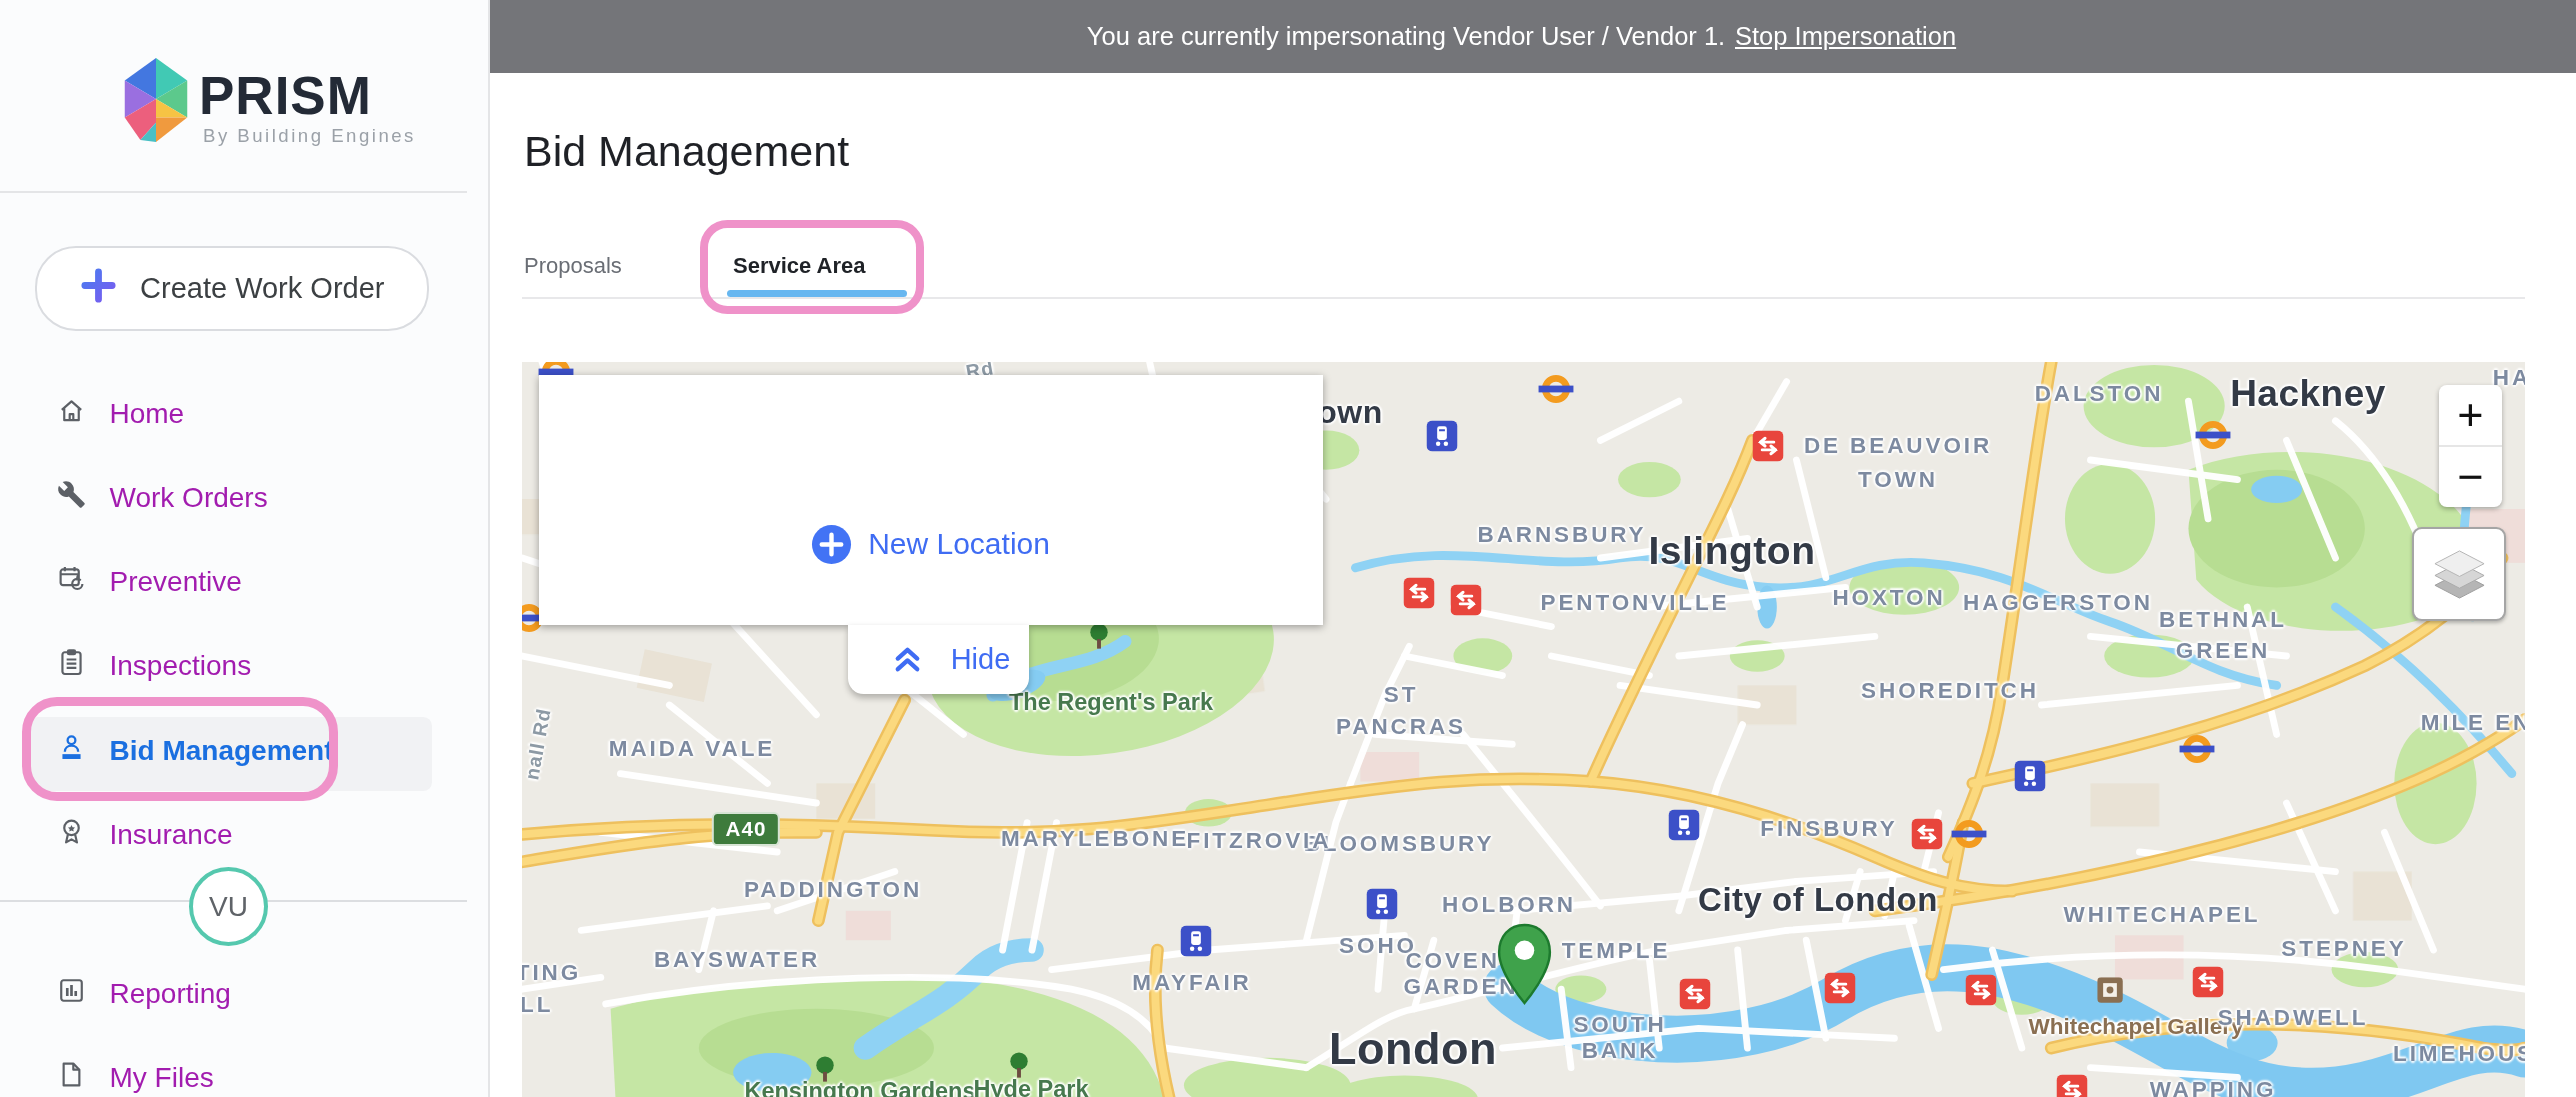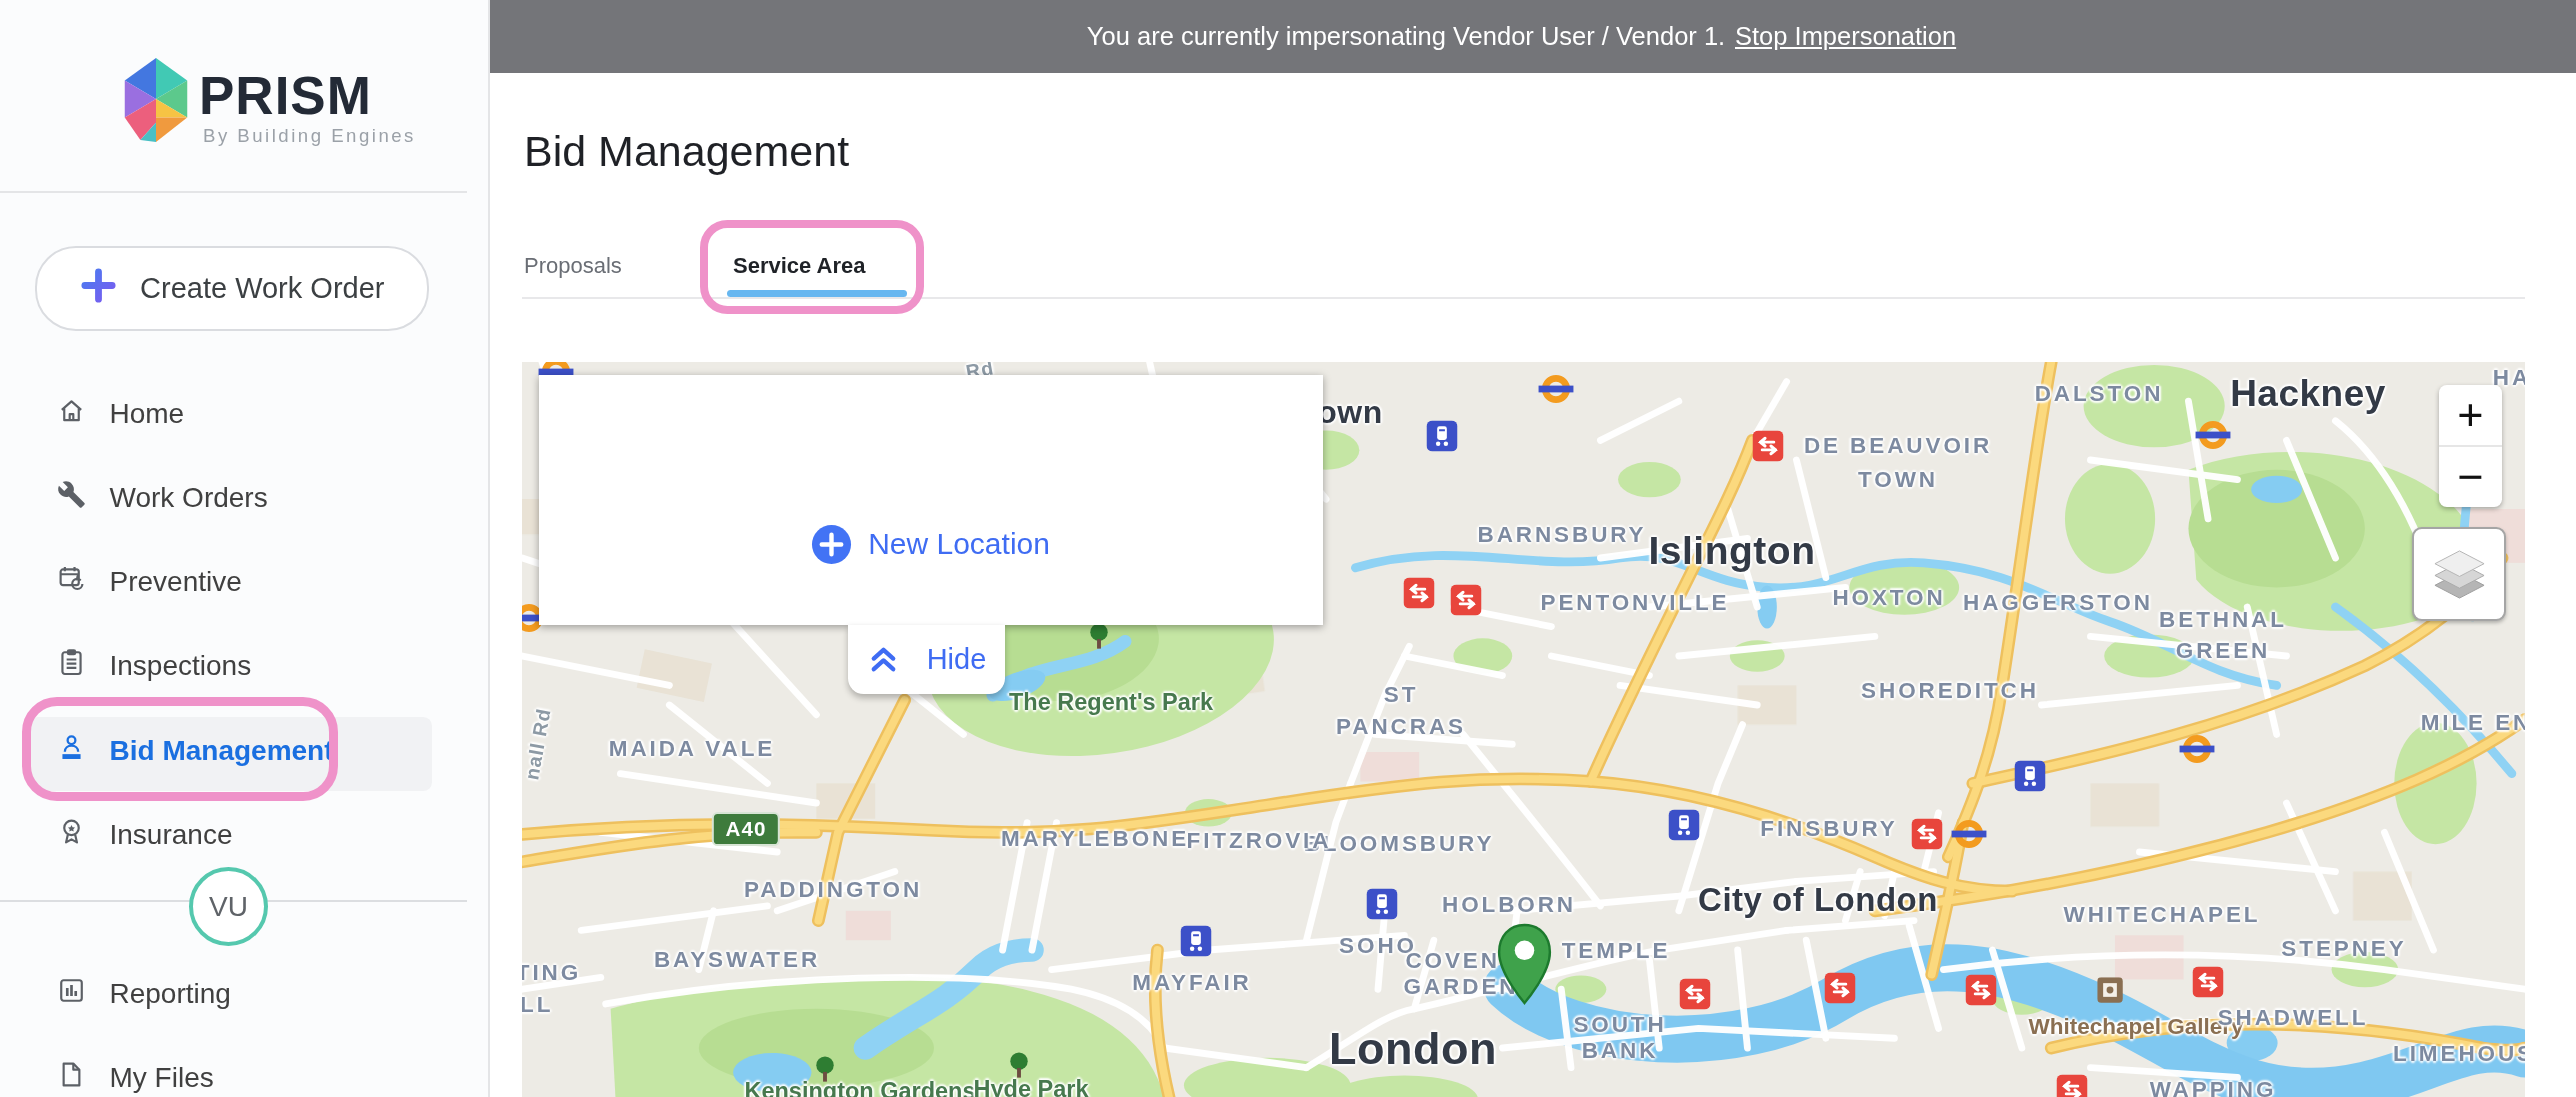--- a/index.html
+++ b/index.html
@@ -13,21 +13,21 @@
   .sidebar{position:absolute;left:0;top:0;width:467px;height:1098px;background:#fbfcfd;
            border-right:2px solid #e4e5e7;z-index:20;padding-left:21px;}
   .logo-block{position:absolute;left:0;top:0;width:467px;height:191px;border-bottom:2px solid #e4e5e7;background:#fbfcfd;}
   .logo-icon{position:absolute;left:116px;top:54px;}
   .brand{position:absolute;left:199px;top:65px;font-size:53px;font-weight:700;color:#232a36;letter-spacing:1px;}
   .tagline{position:absolute;left:203px;top:125px;font-size:18.6px;color:#9ba1a8;letter-spacing:2.5px;}
   .create-btn{position:absolute;left:35px;top:246px;width:390px;height:81px;border:2px solid #dadce0;
               border-radius:41px;background:#fff;display:flex;align-items:center;justify-content:center;
               gap:23.5px;font-size:29px;color:#3c4043;cursor:pointer;}
   .nav-item{position:absolute;left:57px;height:61px;display:flex;align-items:center;gap:23.5px;
-            font-size:28px;color:#404040;cursor:pointer;z-index:3;}
+            font-size:28px;color:#a21caf;cursor:pointer;z-index:3;}
   .nav-item.active{color:#1a6fe0;font-weight:700;}
   .nav-pill{position:absolute;left:29px;top:717px;width:403px;height:74px;border-radius:8.8px;background:#f1f2f4;z-index:1;}
   .avatar-divider{position:absolute;left:0;top:900px;width:467px;height:2px;background:#dcdee1;}
   .avatar{position:absolute;left:189px;top:867px;width:71px;height:71px;border-radius:50%;background:#fff;
           border:4.9px solid #55c8ae;display:flex;align-items:center;justify-content:center;
           font-size:28px;color:#5f6368;cursor:pointer;z-index:4;}
   
   .ring{position:absolute;border:9.8px solid #ef92c9;border-radius:35px;z-index:30;pointer-events:none;}
   .ring-bid{left:21.6px;top:697px;width:298px;height:86px;}
   .ring-tab{left:700px;top:220px;width:208px;height:78px;border-radius:27.4px;border-width:8.8px;}
@@ -52,21 +52,21 @@
   .mi{position:absolute;transform:translate(-50%,-50%);z-index:2;line-height:0;}
   
   .panel{position:absolute;left:16.7px;top:12.7px;width:784px;height:250px;background:#fff;z-index:5;
          box-shadow:0 2px 7.8px rgba(0,0,0,.35);}
   .panel-title{position:absolute;left:34px;top:29px;font-size:37px;font-weight:700;color:#202126;}
   .new-loc{position:absolute;left:0;top:149px;width:784px;display:flex;align-items:center;justify-content:center;
            gap:15.7px;cursor:pointer;}
   .new-loc .txt{font-size:30px;color:#3f6cf3;}
   .hide-tab{position:absolute;left:326px;top:263px;width:157px;height:69px;background:#fff;z-index:5;
             border-radius:0 0 15.7px 15.7px;box-shadow:0 3.9px 5.9px rgba(0,0,0,.25);display:flex;align-items:center;
-            justify-content:center;gap:27px;cursor:pointer;}
+            justify-content:center;gap:27px;cursor:pointer;padding-left:24px;}
   .hide-tab .txt{font-size:29px;color:#3f6cf3;}
   
   .zoomctl{position:absolute;left:1917px;top:22.5px;width:63px;height:122px;background:#fff;border-radius:7.8px;
            box-shadow:0 2px 4.9px rgba(0,0,0,.3);z-index:6;display:flex;flex-direction:column;}
   .zoomctl .zbtn{flex:1;display:flex;align-items:center;justify-content:center;font-size:45px;color:#111;cursor:pointer;}
   .zoomctl .zdiv{height:2px;background:#e6e6e6;}
   .layersctl{position:absolute;left:1890px;top:165px;width:90px;height:90px;background:#fff;border:2.9px solid #a5a5a5;
              border-radius:9.8px;box-shadow:0 2px 3.9px rgba(0,0,0,.25);z-index:6;display:flex;align-items:center;
              justify-content:center;cursor:pointer;}
   .marker{position:absolute;left:975px;top:561px;z-index:4;cursor:pointer;line-height:0;}

